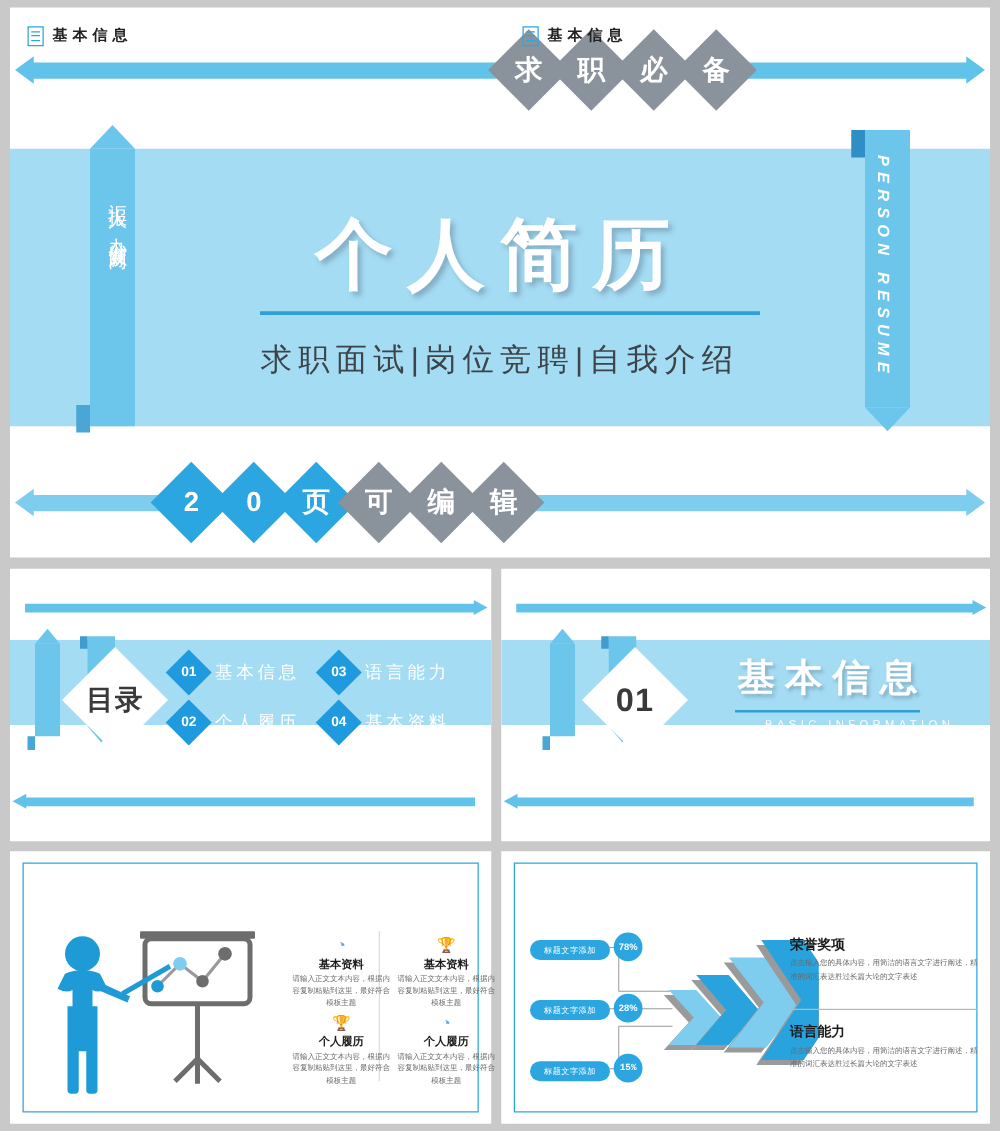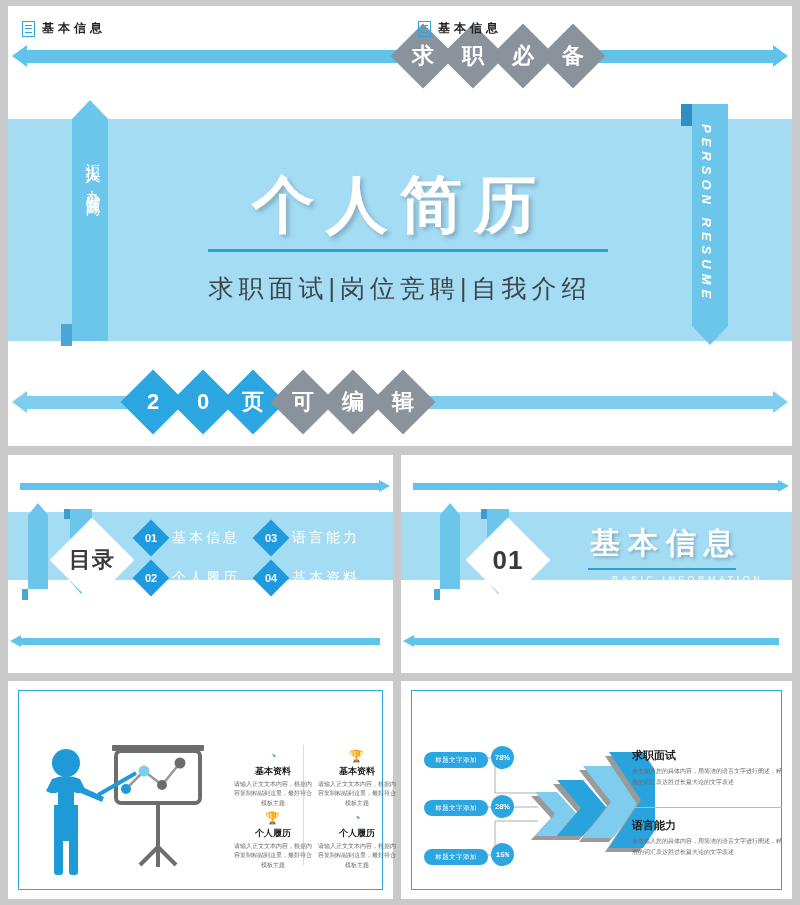--- a/index.html
+++ b/index.html
@@ -489,21 +489,21 @@
     <path d="M10 44 l22 0 l20 22 l-20 22 l-22 0 l20 -22 z" fill="#7ecdef"></path>
     <path d="M28 36 l26 0 l24 28 l-24 28 l-26 0 l24 -28 z" fill="#9a9a9a"></path>
     <path d="M32 32 l26 0 l24 28 l-24 28 l-26 0 l24 -28 z" fill="#29a3dd"></path>
     <path d="M54 22 l30 0 l28 36 l-28 36 l-30 0 l28 -36 z" fill="#9a9a9a"></path>
     <path d="M58 18 l30 0 l28 36 l-28 36 l-30 0 l28 -36 z" fill="#7ecdef"></path>
     <path d="M80 8 l34 0 l32 48 l-32 48 l-34 0 l32 -48 z" fill="#9a9a9a"></path>
     <path d="M84 4 l34 0 l32 48 l-32 48 l-34 0 l32 -48 z" fill="#29a3dd"></path>
   </svg>
 
   <div class="rt-block" style="left:632px; top:748px;">
-    <div class="rt-title">求职面试</div>
+    <div class="rt-title">荣誉奖项</div>
     <div class="rt-body">点击输入您的具体内容，用简洁的语言文字进行阐述，精准的词汇表达胜过长篇大论的文字表述</div>
   </div>
   <div class="rt-rule"></div>
   <div class="rt-block" style="left:632px; top:818px;">
     <div class="rt-title">语言能力</div>
     <div class="rt-body">点击输入您的具体内容，用简洁的语言文字进行阐述，精准的词汇表达胜过长篇大论的文字表述</div>
   </div>
 
 </div>
 

